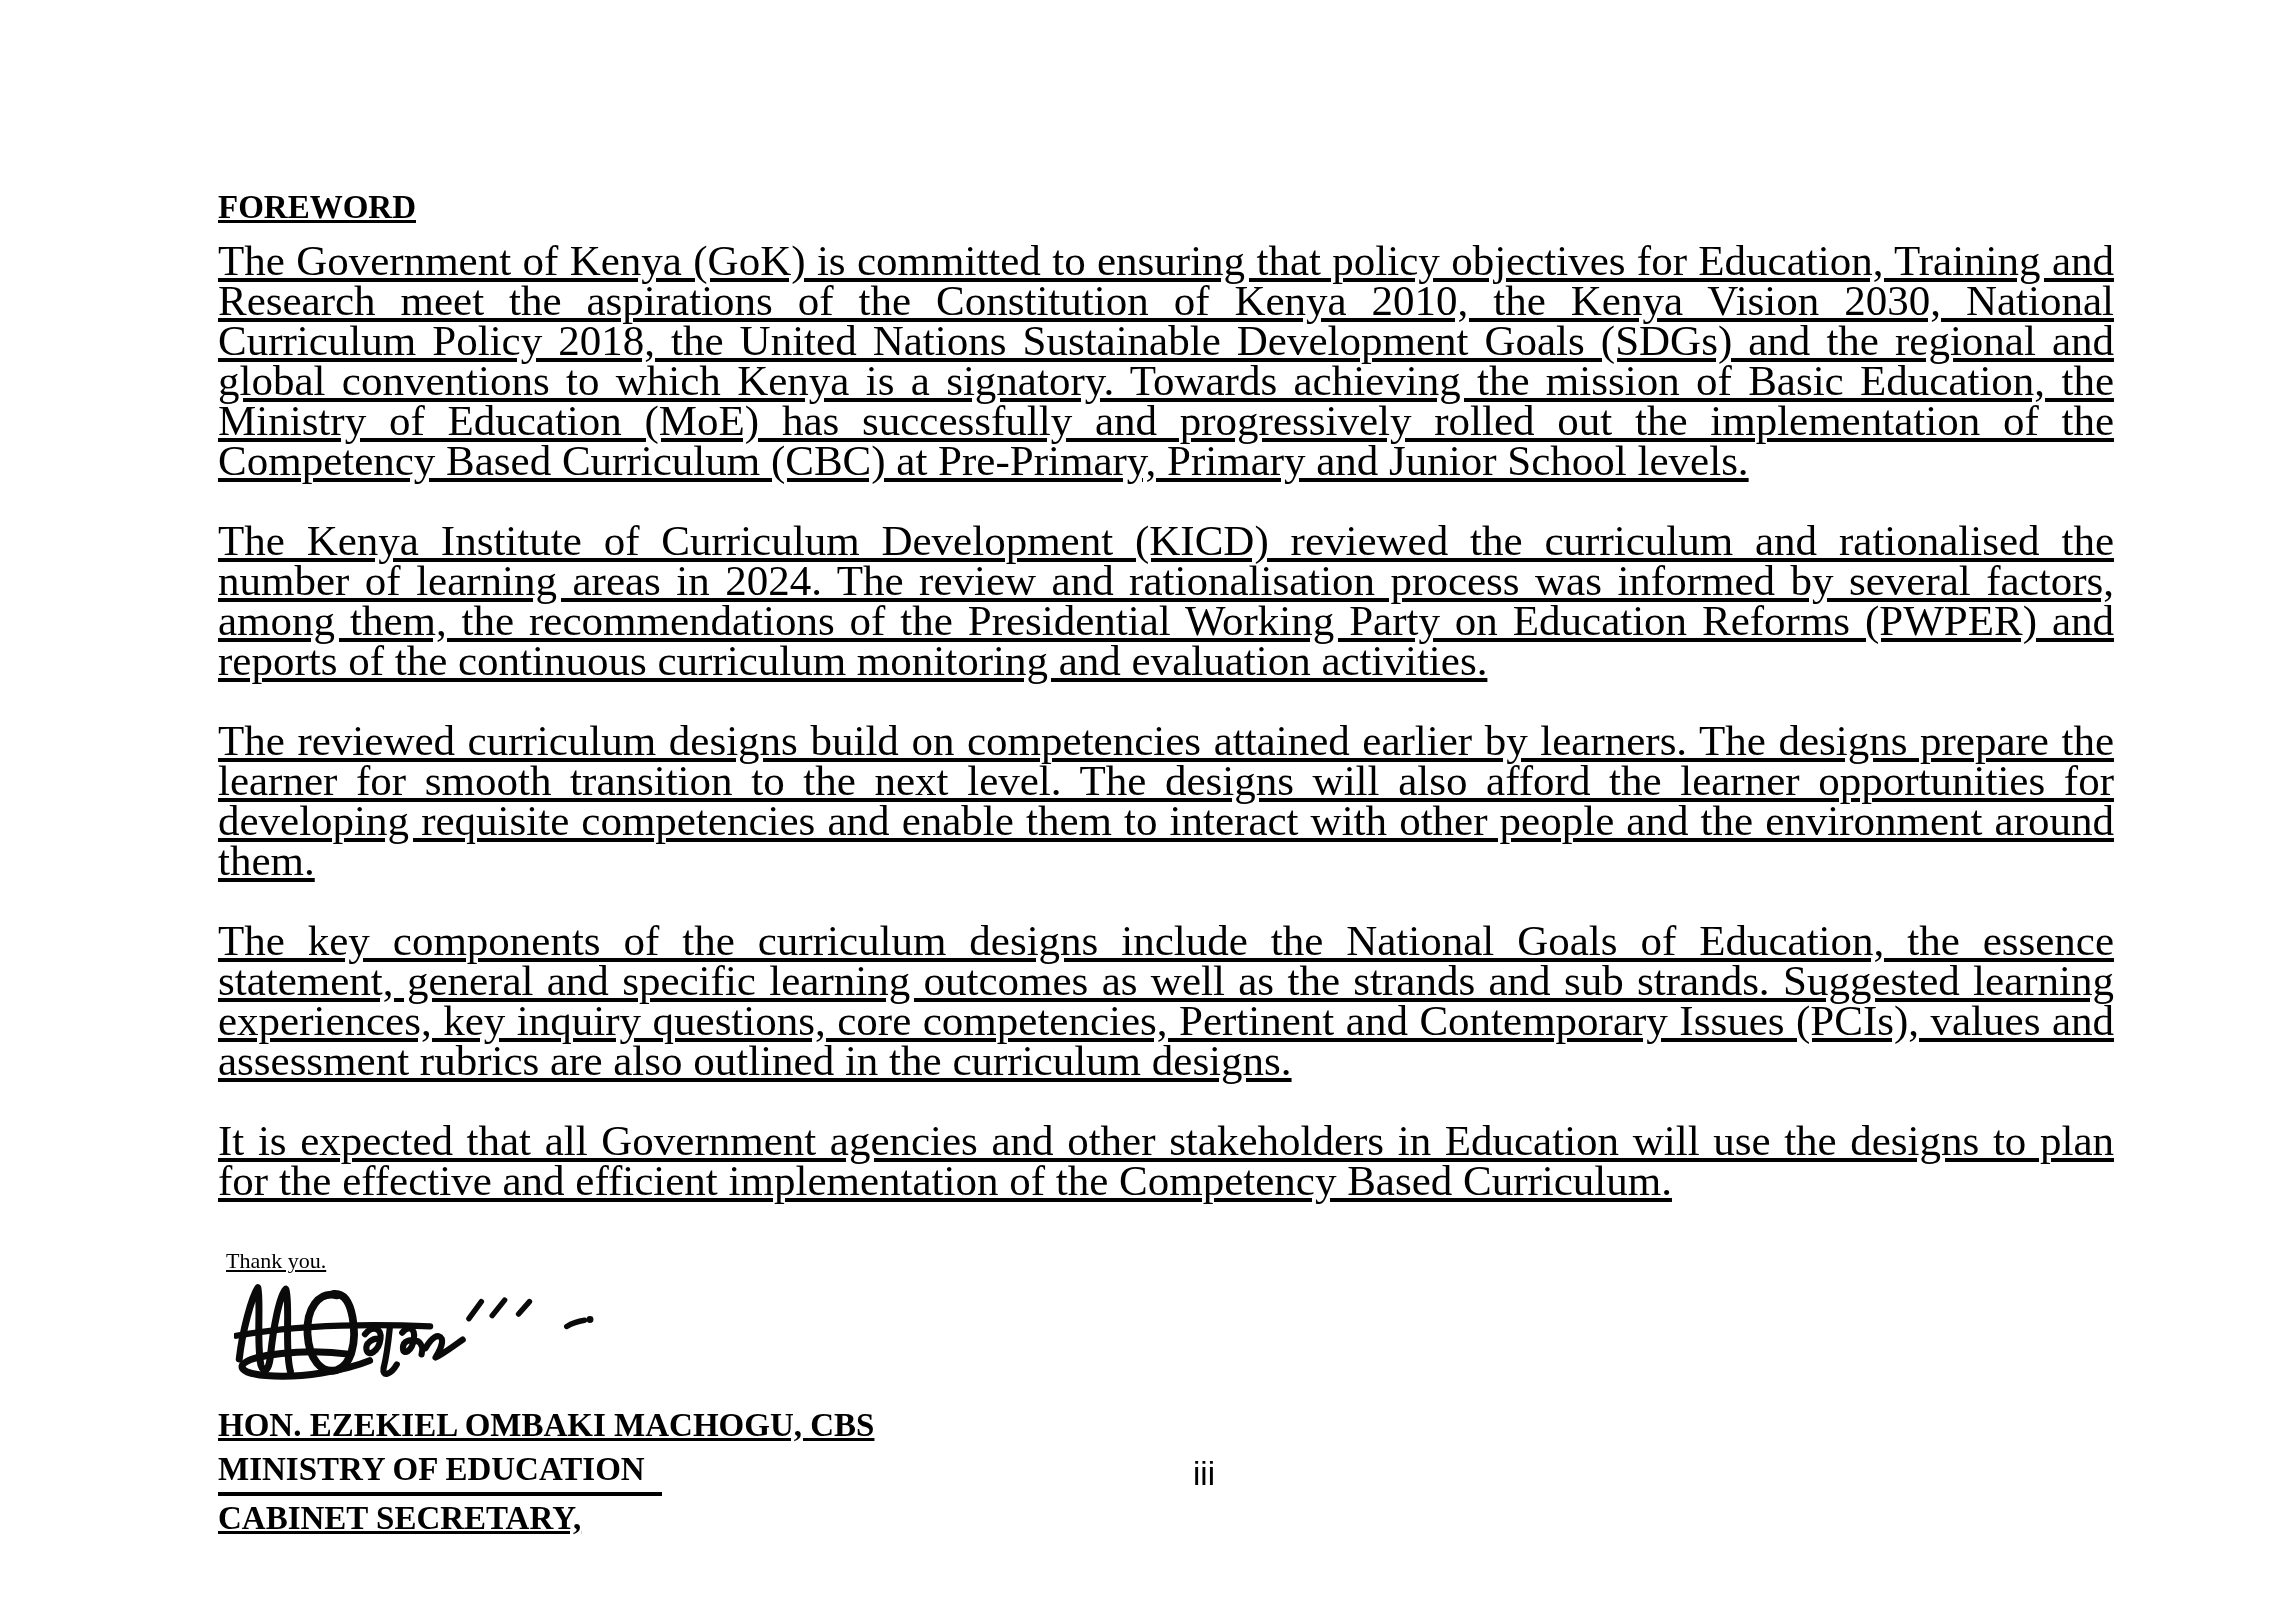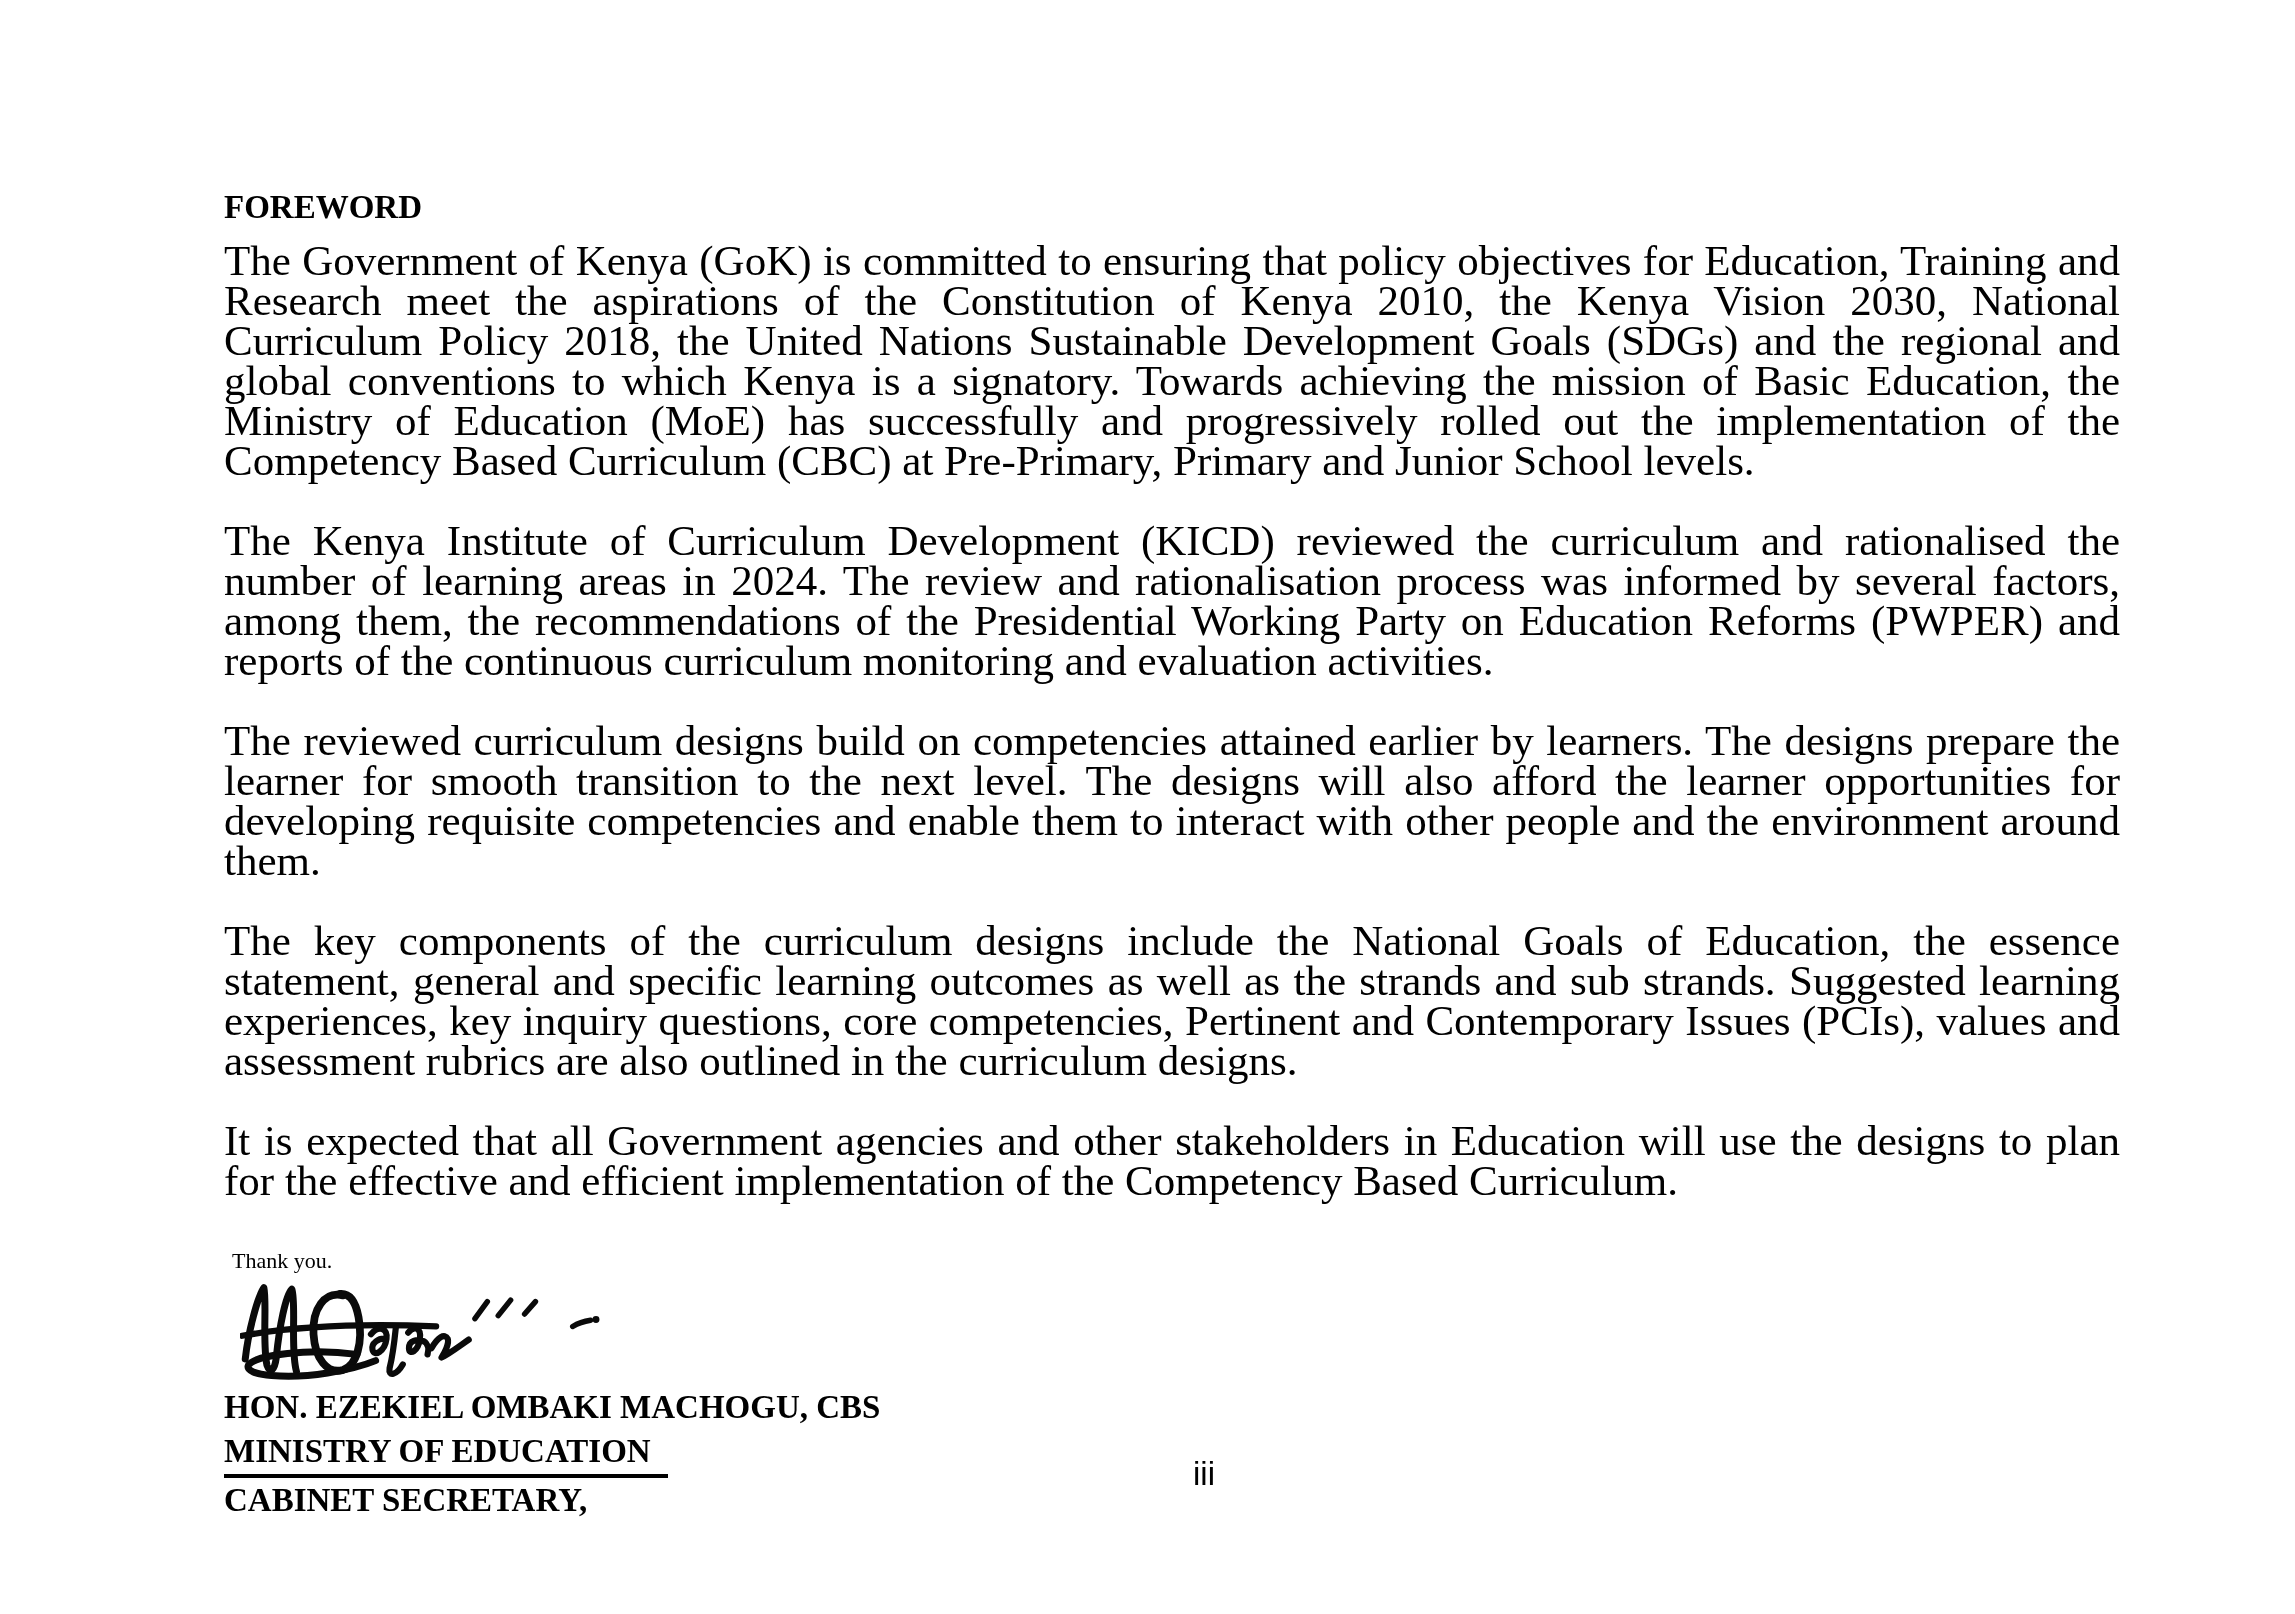--- a/index.html
+++ b/index.html
@@ -7,23 +7,24 @@
     position: relative;
     width: 2295px;
     height: 1615px;
     background: #ffffff;
     color: #000000;
     font-family: "Liberation Serif", "DejaVu Serif", serif;
     overflow: hidden;
   }
   .content {
     position: absolute;
-    left: 224px;
+    left: 218px;
     top: 191px;
     width: 1896px;
+    text-decoration: underline;
   }
   .doc-title {
     font-size: 33px;
     font-weight: bold;
     line-height: 33px;
     margin: 0 0 17px 0;
   }
   .para {
     font-size: 43px;
     line-height: 40px;
@@ -35,21 +36,21 @@
     line-height: 40px;
     margin: 8px;
   }
   .signature-svg {
     display: block;
     margin: -6.2px 0 0 15.6px;
     width: 362px;
     height: 97px;
   }
   .sig-block {
-    margin-top: 5px;
+    margin-top: 23px;
     font-size: 33px;
     font-weight: bold;
     line-height: 44px;
   }
   .org-underline {
     display: inline-block;
     border-bottom: 4.7px solid #000000;
     padding: 0 17px 1.6px 0;
   }
   .page-number {

